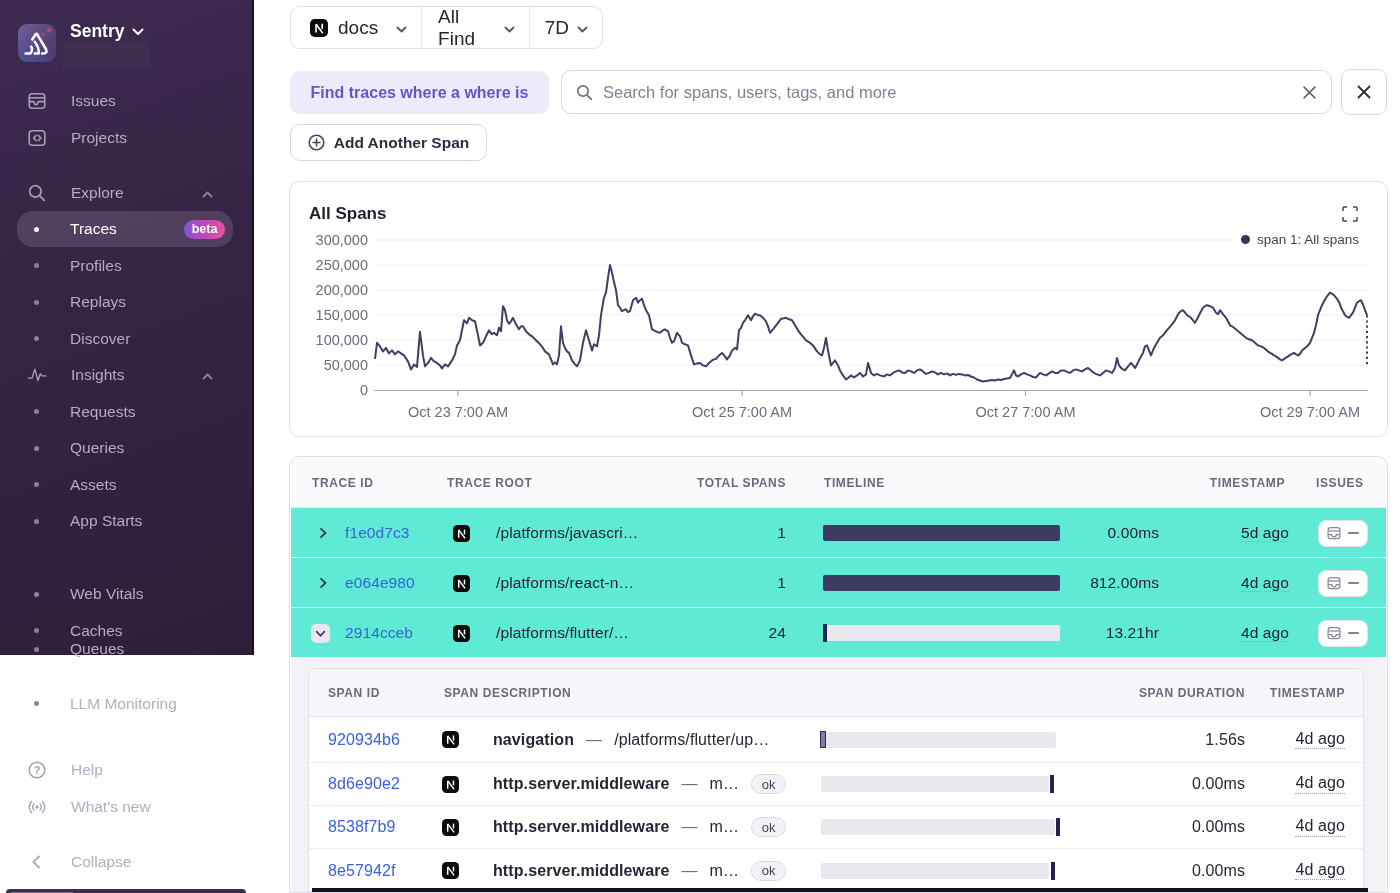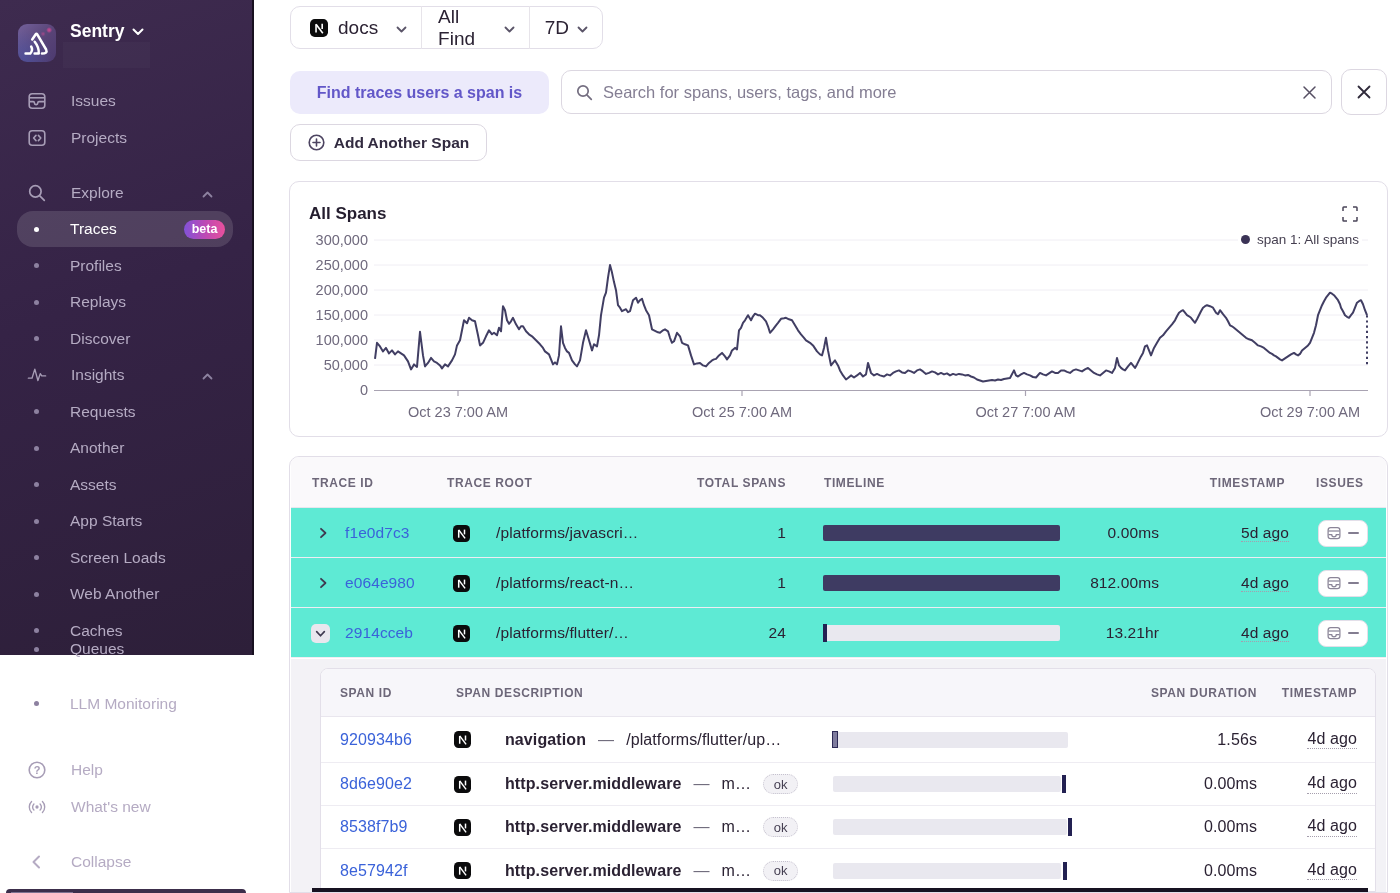--- a/index.html
+++ b/index.html
@@ -42,21 +42,21 @@
 .hl{position:absolute;top:0;height:51px;display:flex;align-items:center;font-size:12px;font-weight:700;letter-spacing:.6px;color:#6d6779}
 .tr{position:absolute;left:1px;right:1px;height:50px;border-bottom:1px solid #efedf3;background:#5eead4}
 .cell{position:absolute;top:0;height:50px;display:flex;align-items:center;font-size:15.5px;letter-spacing:.1px}
 .rgt{justify-content:flex-end;text-align:center}
 .tlink{color:#3a62d9}
 .tsl{border-bottom:1.6px dotted #a59ead;line-height:1.15}
 .bar{height:16px;border-radius:2px}
 .pill-iss{width:50px;height:27px;border:1px solid #e3dfe9;border-radius:8px;background:#fff;display:flex;align-items:center;justify-content:center;gap:7px}
 
 #exp{position:absolute;left:1px;right:1px;top:203px;bottom:0;background:#f3f2f6}
-#subcard{position:absolute;left:320px;top:668px;width:1056px;height:224px;background:#fff;border:1px solid #e3dfe9;border-radius:8px 8px 0 0;overflow:hidden}
+#subcard{position:absolute;left:308px;top:668px;width:1056px;height:224px;background:#fff;border:1px solid #e3dfe9;border-radius:8px 8px 0 0;overflow:hidden}
 .sth{position:absolute;left:0;right:0;top:0;height:48px;background:#f7f6fa;border-bottom:1px solid #e9e6ee}
 .shl{position:absolute;top:0;height:48px;display:flex;align-items:center;font-size:12px;font-weight:700;letter-spacing:.6px;color:#6d6779}
 .str{position:absolute;left:0;right:0;border-bottom:1px solid #eeecf2;background:#fff}
 .scell{position:absolute;top:0;height:100%;display:flex;align-items:center;font-size:16px;letter-spacing:.1px}
 .okpill{margin-left:12px;width:35px;height:20px;border-radius:10px;background:#f2f1f5;border:1px dotted #c5c1ce;color:#453f52;font-size:13px;display:flex;align-items:center;justify-content:center}
 .track{position:relative;height:16px;background:#e9e8ef;border-radius:2px}
 .tick{position:absolute;top:-1px;width:4px;height:18px;background:#232152}
 #darkline{position:absolute;left:312px;top:888px;width:1056px;height:3.5px;background:#171221}
 .dash{color:#6f6a7b;font-weight:400}
 </style>
@@ -135,37 +135,33 @@
         <span class="sec-ch"><svg width="11" height="7" viewBox="0 0 11 7">
             <path d="M1.5 5.5 L5.5 1.5 L9.5 5.5" stroke="#8d82a0" stroke-width="1.8" fill="none" stroke-linecap="round" stroke-linejoin="round"></path>
           </svg></span>
       </div>
     <div class="ni" style="top:393.5px">
         <span class="nb"></span>
         <span>Requests</span>
       </div>
     <div class="ni" style="top:430px">
         <span class="nb"></span>
-        <span>Another</span>
+        <span>Queries</span>
       </div>
     <div class="ni" style="top:466.5px">
         <span class="nb"></span>
         <span>Assets</span>
       </div>
     <div class="ni" style="top:503px">
         <span class="nb"></span>
         <span>App Starts</span>
       </div>
-    <div class="ni" style="top:539.5px">
-        <span class="nb"></span>
-        <span>Screen Loads</span>
-      </div>
     <div class="ni" style="top:576px">
         <span class="nb"></span>
-        <span>Web Another</span>
+        <span>Web Vitals</span>
       </div>
     <div class="ni" style="top:612.5px">
         <span class="nb"></span>
         <span>Caches</span>
       </div>
     <div class="ni" style="top:631px">
         <span class="nb"></span>
         <span>Queues</span>
       </div>
     <div class="ni" style="top:685.5px">
@@ -227,21 +223,21 @@
           </svg></span>
       </div>
     <div class="div"></div>
     <div class="seg" style="padding-left:15px">
         <b>7D</b>
         <span class="chev"><svg width="11" height="7" viewBox="0 0 11 7">
             <path d="M1.5 1.5 L5.5 5.5 L9.5 1.5" stroke="#5a5468" stroke-width="1.8" fill="none" stroke-linecap="round" stroke-linejoin="round"></path>
           </svg></span>
       </div>
   </div>
-  <div id="findbtn">Find traces users a span is</div>
+  <div id="findbtn">Find traces where a where is</div>
   <div id="search">
     <svg width="17" height="17" viewBox="0 0 17 17">
         <circle cx="7" cy="7" r="5.2" stroke="#746e80" stroke-width="1.7" fill="none"></circle>
         <path d="M11.1 11.1 L15.3 15.3" stroke="#746e80" stroke-width="1.7" stroke-linecap="round"></path>
       </svg>
     <span class="ph">Search for spans, users, tags, and more</span>
     <svg width="15" height="15" viewBox="0 0 15 15">
         <path d="M2 2 L13 13 M13 2 L2 13" stroke="#564f63" stroke-width="1.5" stroke-linecap="round"></path>
       </svg>
   </div>

